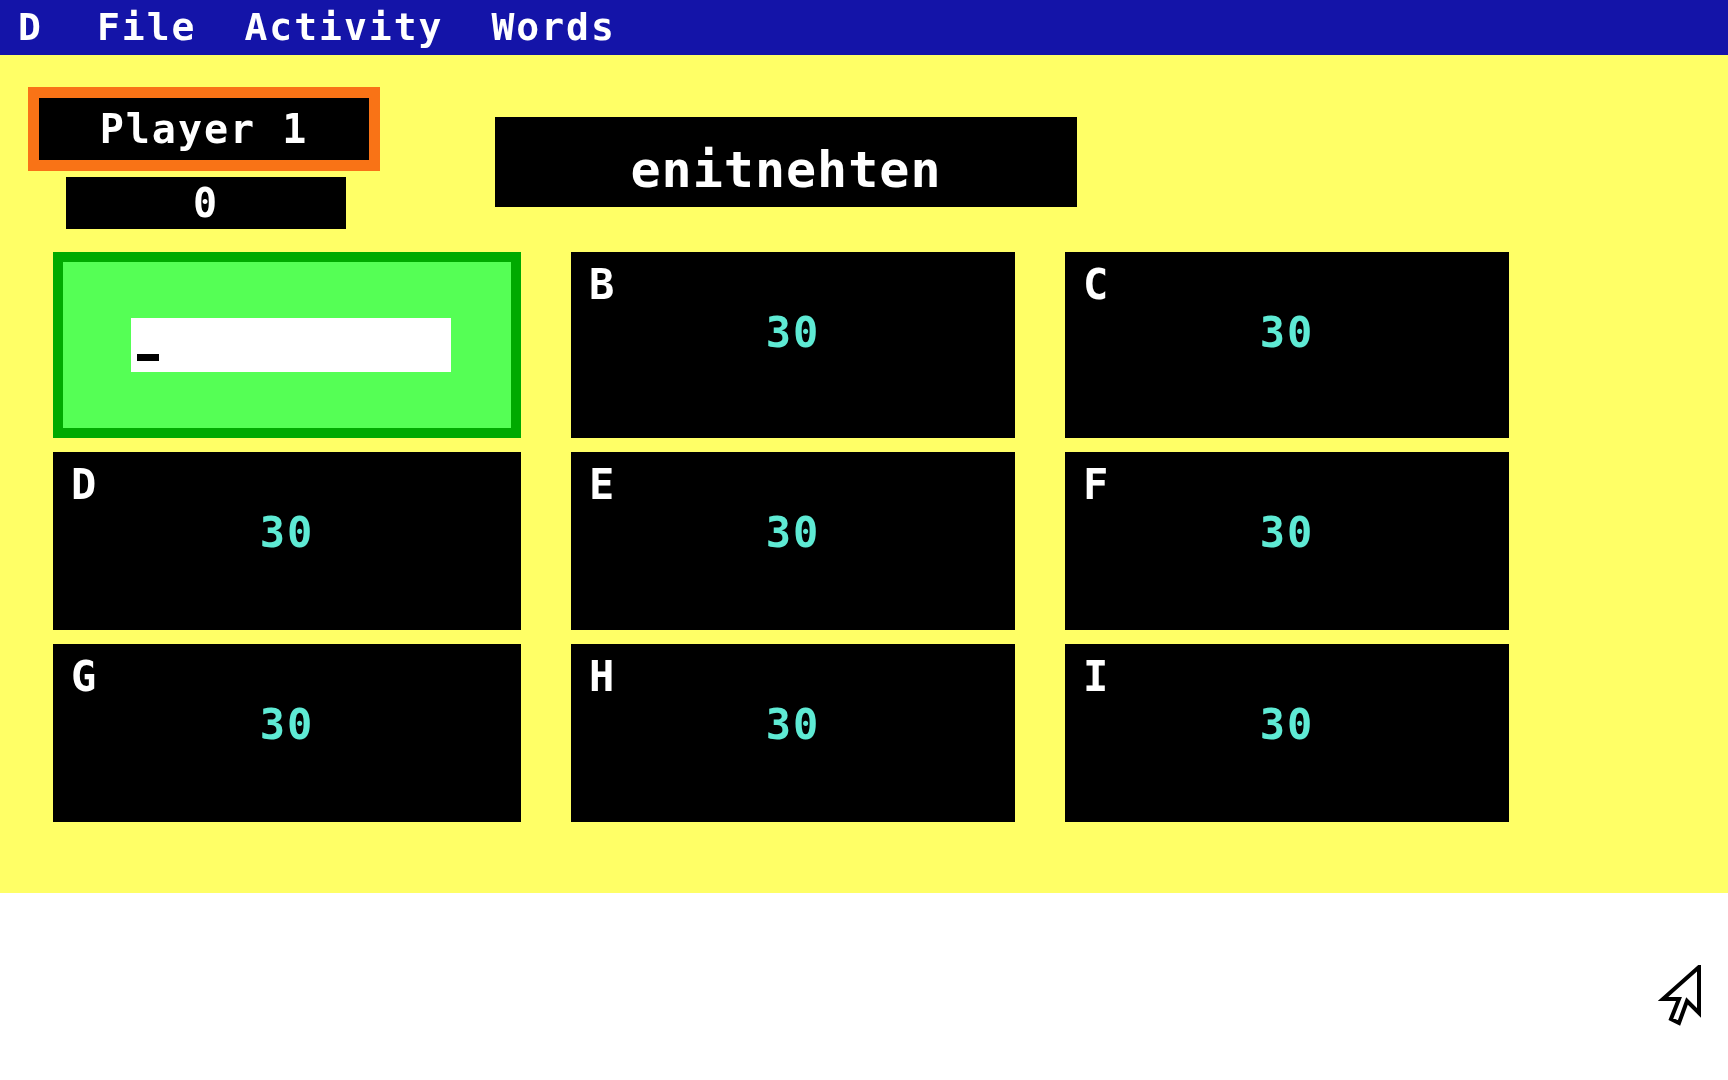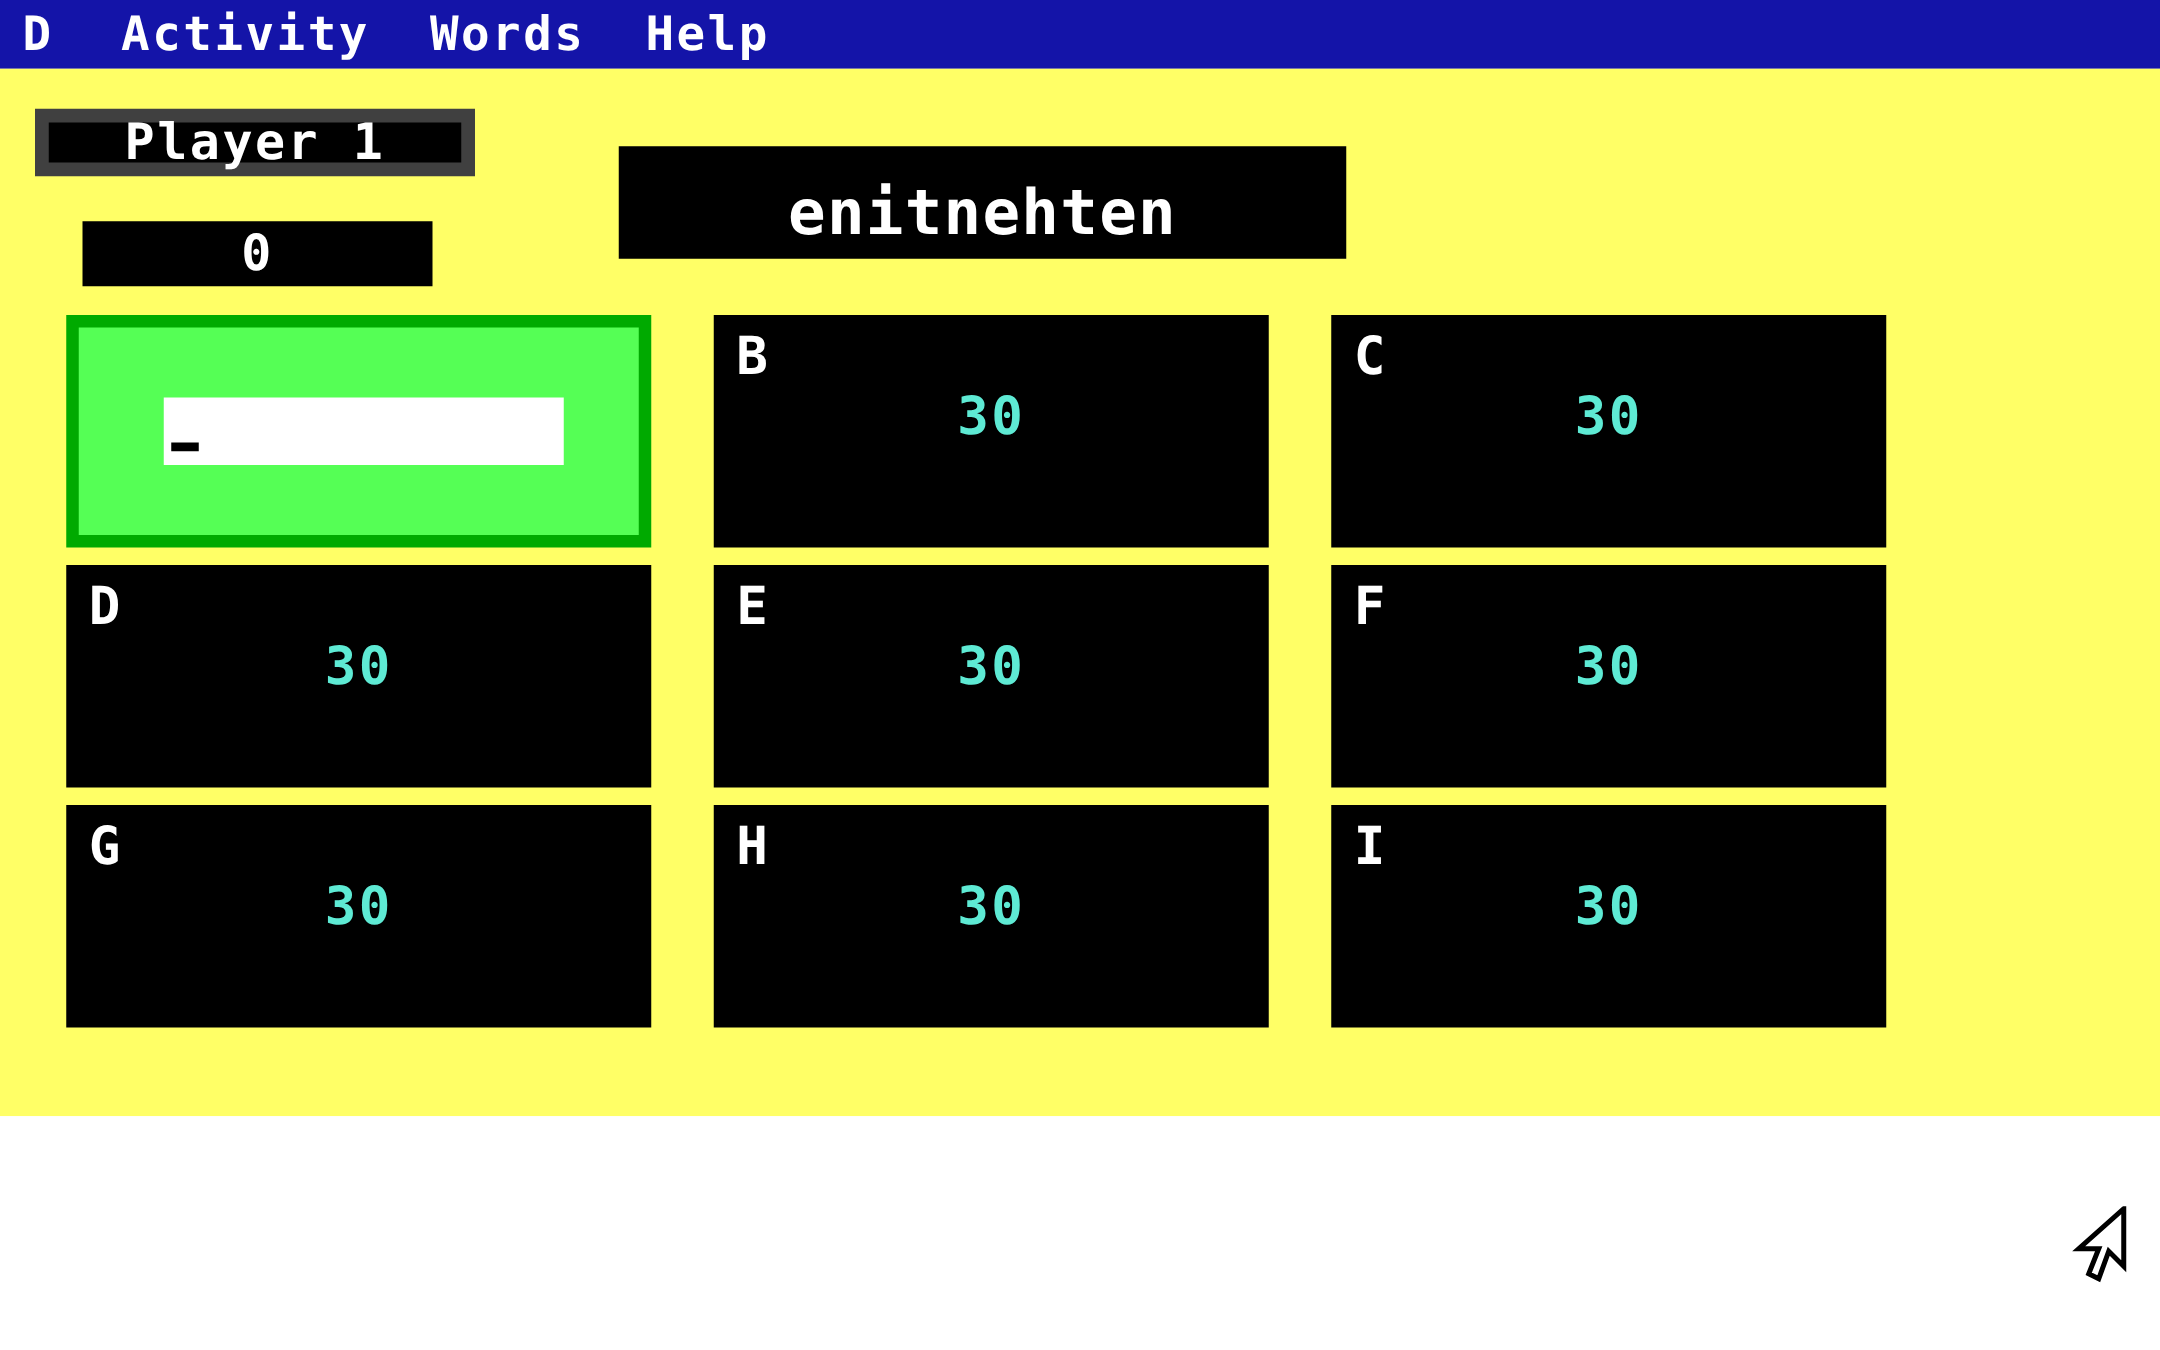--- a/index.html
+++ b/index.html
@@ -48,22 +48,22 @@
     left: 0; top: 55px;
     width: 1728px;
     height: 838px;
     background: #ffff66;
   }
 
   
   .player-box {
     position: absolute;
     left: 28px; top: 32px;
-    width: 352px; height: 54px;
-    background: #404040;
+    width: 352px; height: 84px;
+    background: #f97316;
     box-sizing: border-box;
     padding: 11px;
   }
   .player-box-inner {
     width: 100%; height: 100%;
     background: #000000;
     display: flex;
     align-items: center;
     justify-content: center;
   }
@@ -190,23 +190,23 @@
     left: 1655px; top: 965px;
     width: 48px; height: 66px;
     pointer-events: none;
   }
 </style>
 </head>
 <body>
 
 <div class="menubar">
   <div class="menu-item first">D</div>
+  <div class="menu-item">File</div>
   <div class="menu-item">Activity</div>
   <div class="menu-item">Words</div>
-  <div class="menu-item">Help</div>
 </div>
 
 <div class="board">
 
   <div class="player-box">
     <div class="player-box-inner">
       <span class="player-name">Player 1</span>
     </div>
   </div>
 

